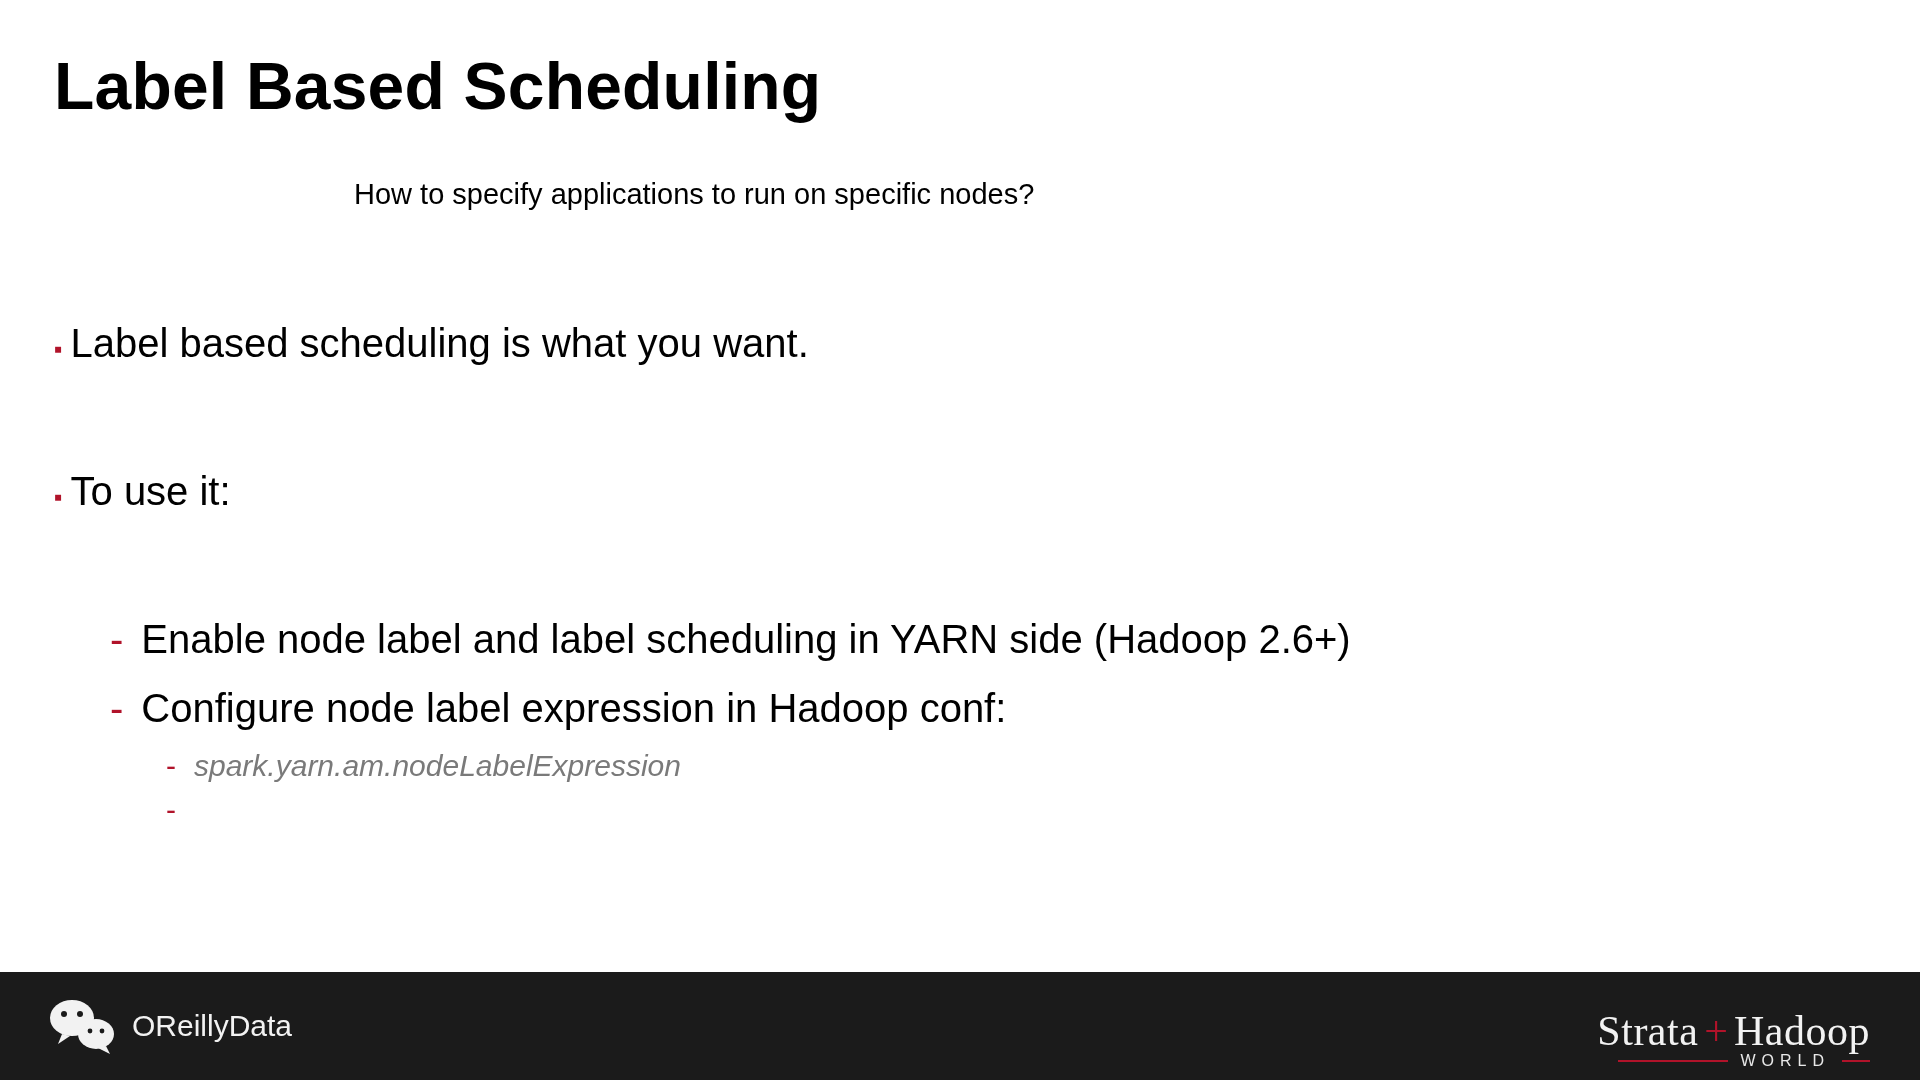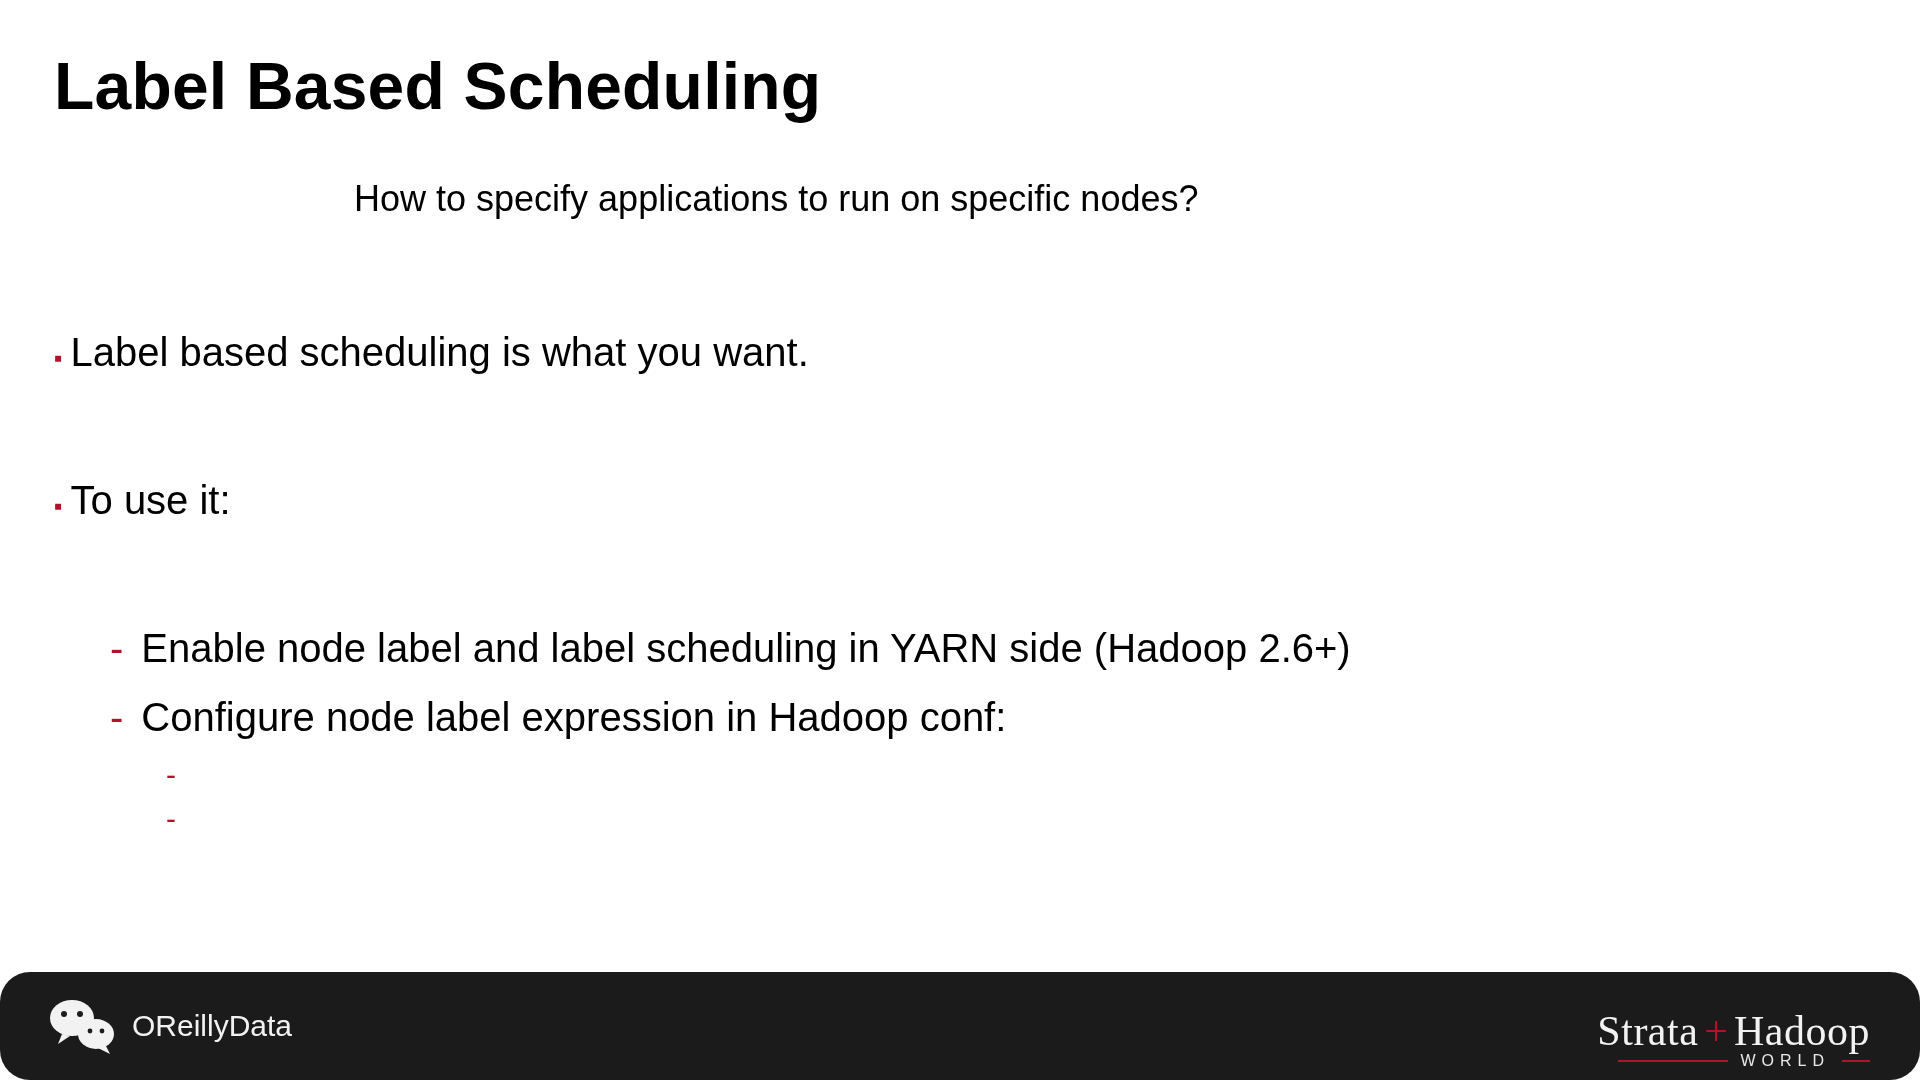--- a/index.html
+++ b/index.html
@@ -1,31 +1,31 @@
 <!DOCTYPE html>
 <html><head>
 <meta charset="utf-8">
 <style>
   * { margin: 0; padding: 0; box-sizing: border-box; }
   html, body { width: 1920px; height: 1080px; font-family: Arial, Helvetica, sans-serif; background: #fff; color: #000; }
   .slide { position: relative; width: 1920px; height: 1080px; }
   .content { position: absolute; left: 54px; top: 48px; right: 54px; }
   .title { font-weight: 700; font-size: 66px; letter-spacing: 0.2px; }
-  .subtitle { font-size: 36px; font-weight: 400; margin-top: 54px; margin-left: 300px; }
+  .subtitle { font-size: 29px; font-weight: 400; margin-top: 54px; margin-left: 300px; }
   .bullets { margin-top: 110px; }
   .l1 { display: flex; align-items: baseline; font-size: 40px; margin-bottom: 100px; }
   .l1:last-of-type { margin-bottom: 28px; }
   .sq { color: #b1132a; font-size: 24px; line-height: 40px; margin-right: 8px; }
   .l2-group { margin-left: 56px; }
   .l2 { display: flex; align-items: baseline; font-size: 40px; margin-top: 24px; }
   .dash { color: #b1132a; font-size: 40px; margin-right: 18px; }
   .l3-group { margin-left: 56px; margin-top: 18px; }
   .l3 { display: flex; align-items: baseline; font-size: 30px; color: #7a7a7a; font-style: italic; margin-top: 10px; }
   .l3 .dash3 { color: #b1132a; font-style: normal; font-size: 30px; margin-right: 18px; }
-  .footer { position: absolute; left: 0; right: 0; bottom: 0; height: 108px; background: #1b1b1b; display: flex; align-items: center; justify-content: space-between; padding: 0 50px; border-radius: 30px; }
+  .footer { position: absolute; left: 0; right: 0; bottom: 0; height: 108px; background: #1b1b1b; display: flex; align-items: center; justify-content: space-between; padding: 0 50px; }
   .footer-left { display: flex; align-items: center; gap: 18px; color: #f2f2f2; }
   .wechat-icon { width: 64px; height: 56px; position: relative; }
   .wechat-icon svg { display: block; }
   .oreilly { font-size: 30px; color: #f2f2f2; }
   .footer-right { display: flex; flex-direction: column; align-items: flex-end; color: #f2f2f2; }
   .brand-line1 { display: flex; align-items: baseline; font-size: 42px; line-height: 1; font-family: Georgia, 'Times New Roman', serif; margin-top: 28px; }
   .brand-strata { letter-spacing: 0.5px; }
   .brand-plus { color: #b1132a; margin: 0 6px; font-weight: 300; }
   .brand-hadoop { letter-spacing: 0.5px; text-align: center; }
   .brand-sub { display: flex; align-items: center; gap: 12px; }
@@ -58,20 +58,21 @@
           <span>Enable node label and label scheduling in YARN side (Hadoop 2.6+)</span>
         </div>
         <div class="l2">
           <span class="dash">-</span>
           <span>Configure node label expression in Hadoop conf:</span>
         </div>
 
         <div class="l3-group">
           <div class="l3">
             <span class="dash3">-</span>
+            <span>spark.yarn.am.nodeLabelExpression</span>
           </div>
           <div class="l3">
             <span class="dash3">-</span>
           </div>
         </div>
       </div>
     </div>
   </div>
 
   <div class="footer">

